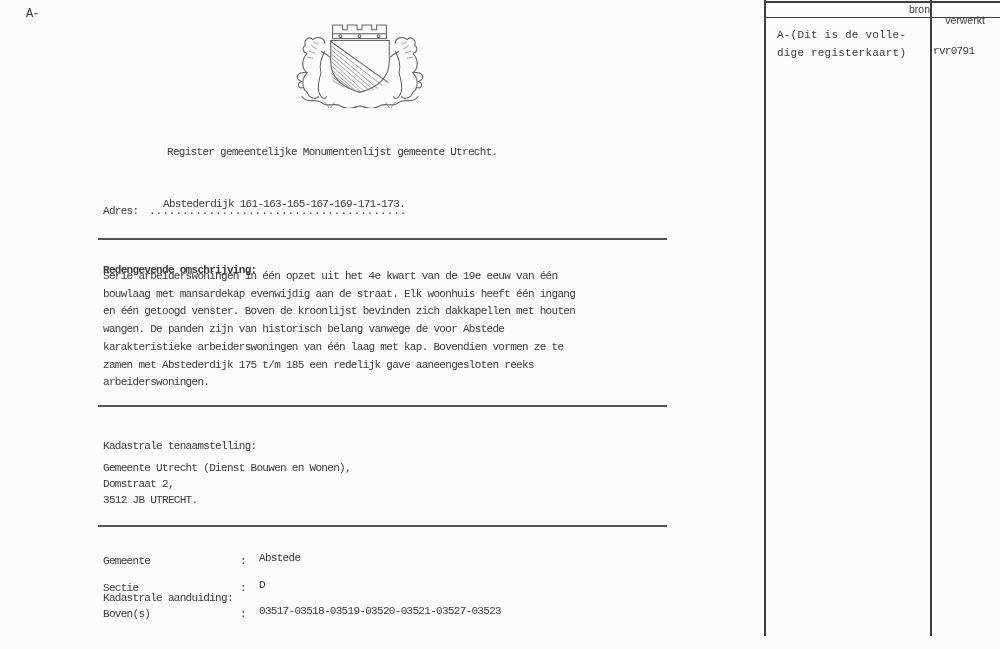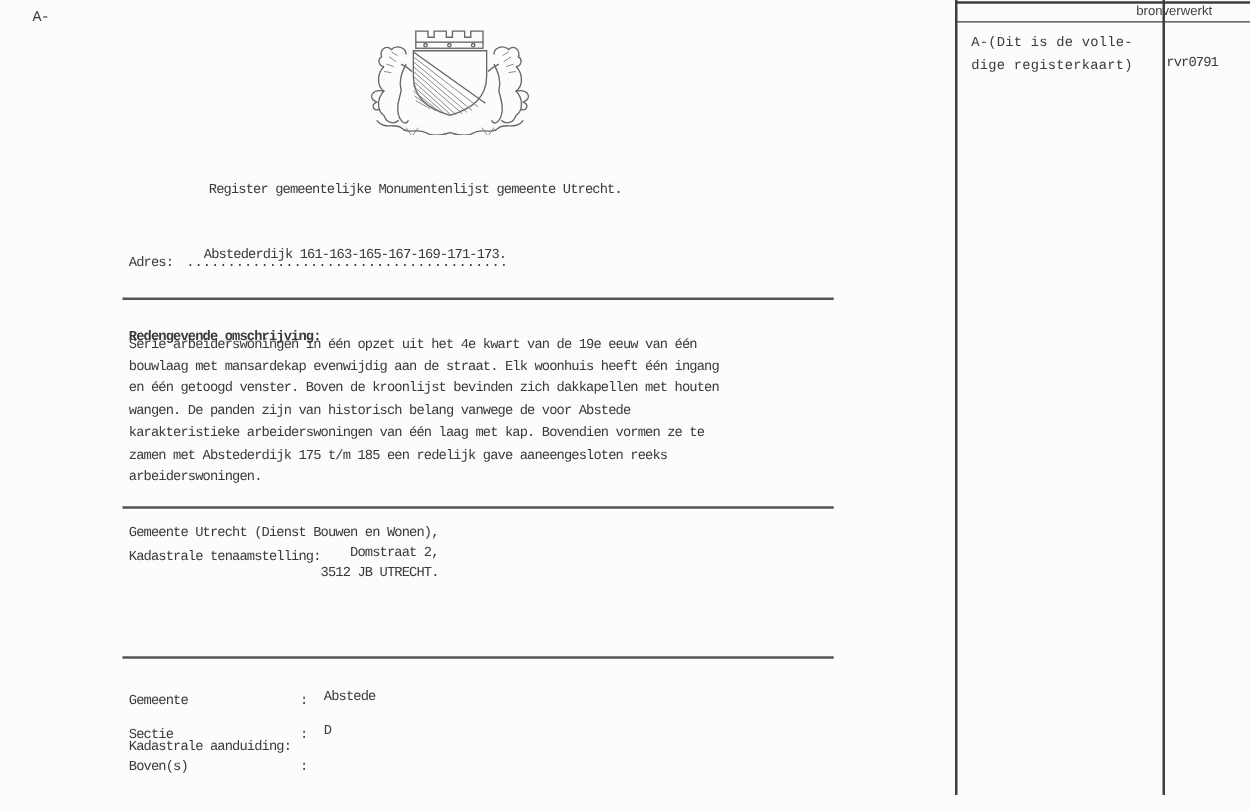--- a/index.html
+++ b/index.html
@@ -26,34 +26,34 @@
   .crest { left:290px; top:22px; }
   .doc-title { left:167px; top:146px; }
   .addr-label { left:103px; top:205px; }
   .addr-dots { left:149px; top:205px; letter-spacing:0; }
   .addr-value { left:163px; top:198px; }
   .rule-1 { left:98px; top:238px; width:569px; }
   .desc-head { left:103px; top:264px;font-weight:bold; }
   .desc-body { left:103px; top:268px; width:590px; line-height:17.7px; }
   .rule-2 { left:98px; top:405px; width:569px; }
   .tenaam-head { left:103px; top:440px; }
-  .tenaam-body { left:103px; top:419px; line-height:16px;text-align:right; }
+  .tenaam-body { left:103px; top:460px; line-height:16px; }
   .rule-3 { left:98px; top:525px; width:569px; }
   .aand-head { left:103px; top:554px;margin-top:38px; }
   .aand-rows { left:103px; top:542px; }
   .aand-row { display:flex; height:14.4px; align-items:center; }
   .aand-label { width:137px; }
   .aand-colon { width:19px; }
   .aand-value { position:relative; top:-3px; }
   .panel-left-border { left:764px; top:0; height:636px; }
   .panel-divider { left:930px; top:0; height:636px; }
   .panel-top-line { left:764px; top:1px; width:236px; }
   .panel-header-line { left:764px; top:16.5px; width:236px; }
   .bron-header { left:764px; top:3px; width:166px; text-align:right; }
-  .verwerkt-header { left:930px; top:3px; width:70px; }
+  .verwerkt-header { left:930px; top:14px; width:70px; text-align:center; }
   .bron-entry { left:777px; top:26px; line-height:18px; letter-spacing:0.2px; }
   .verwerkt-entry { left:933px; top:45px; }
   svg .ln { stroke:#666; stroke-width:1.1; fill:none; }
   svg .thin { stroke:#777; stroke-width:0.7; fill:none; }
 </style>
 </head>
 <body>
 
 <div class="abs mono corner-mark">A-</div>
 
@@ -138,20 +138,21 @@
     <span class="aand-value">Abstede</span>
   </div>
   <div class="aand-row">
     <span class="aand-label">Sectie</span>
     <span class="aand-colon">:</span>
     <span class="aand-value">D</span>
   </div>
   <div class="aand-row">
     <span class="aand-label">Boven(s)</span>
     <span class="aand-colon">:</span>
+    <span class="aand-value">03517-03518-03519-03520-03521-03527-03523</span>
   </div>
 </div>
 
 <div>
   <div class="vline panel-left-border"></div>
   <div class="vline panel-divider"></div>
   <div class="hline panel-top-line"></div>
   <div class="hline panel-header-line"></div>
   <div class="abs sans bron-header">bron</div>
   <div class="abs sans verwerkt-header">verwerkt</div>

